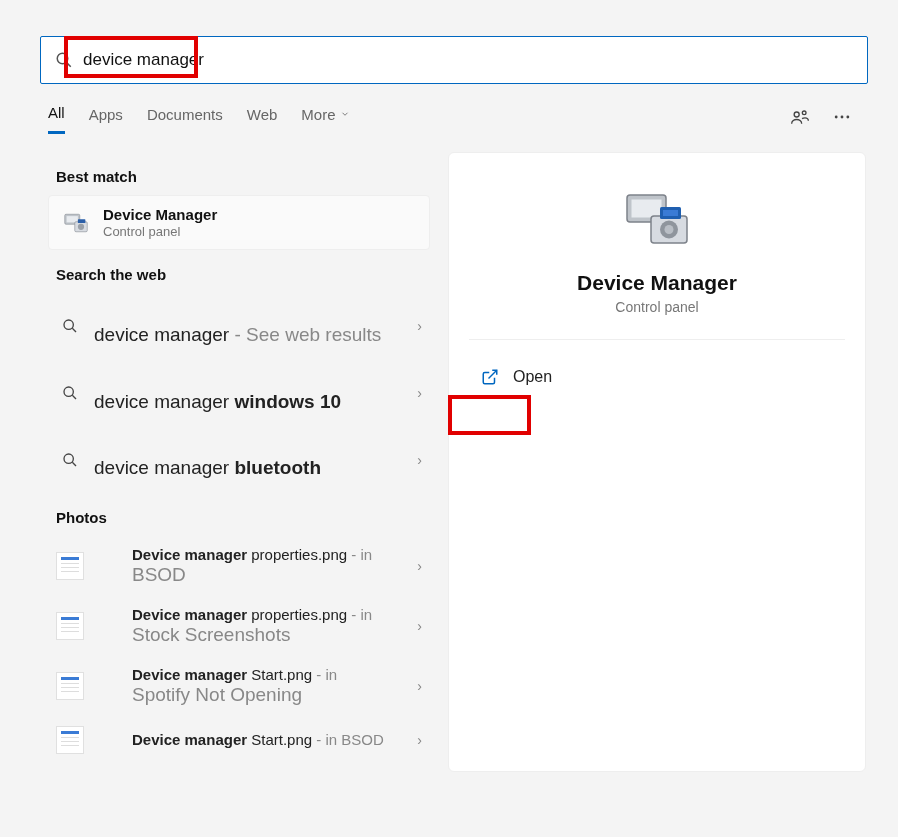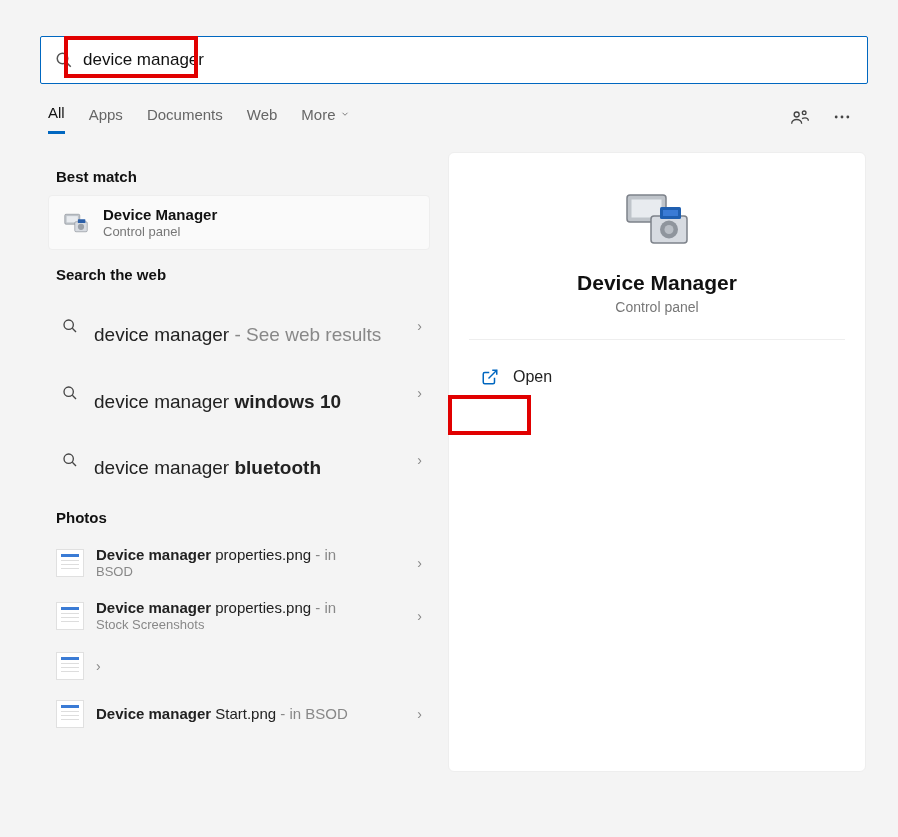--- a/index.html
+++ b/index.html
@@ -162,24 +162,24 @@
     top: 4px; left: 4px; right: 4px;
     height: 3px;
     background: #3a7bd5;
   }
   .thumb::after {
     content: "";
     position: absolute;
     top: 10px; left: 4px; right: 4px; bottom: 4px;
     background: repeating-linear-gradient(#ddd 0 1px, transparent 1px 4px);
   }
-  .photo-text { flex: 1; font-size: 15px; color: #222; }
+  .photo-text { flex: 1; font-size: 15px; color: #222; margin-left: 36px; }
   .photo-text .bold { font-weight: 600; }
   .photo-text .gray { color: #888; }
-  .photo-sub { font-size: 13px; color: #888; margin-top: 1px; }
+  .photo-sub { font-size: 19px; color: #888; margin-top: 1px; }
   
   .right-card {
     background: #fff;
     border: 1px solid #eee;
     border-radius: 6px;
     padding: 30px 20px 40px 20px;
     height: 620px;
   }
   .right-card .hero {
     display: flex;
@@ -341,20 +341,24 @@
         <div class="thumb"></div>
         <div class="photo-text">
           <div><span class="bold">Device manager</span><span> properties.png</span><span class="gray"> - in</span></div>
           <div class="photo-sub">Stock Screenshots</div>
         </div>
         <span class="chev">›</span>
       </div>
 
       <div class="photo-item">
         <div class="thumb"></div>
+        <div class="photo-text">
+          <div><span class="bold">Device manager</span><span> Start.png</span><span class="gray"> - in</span></div>
+          <div class="photo-sub">Spotify Not Opening</div>
+        </div>
         <span class="chev">›</span>
       </div>
 
       <div class="photo-item">
         <div class="thumb"></div>
         <div class="photo-text">
           <div><span class="bold">Device manager</span><span> Start.png</span><span class="gray"> - in BSOD</span></div>
           <div class="photo-sub"></div>
         </div>
         <span class="chev">›</span>

